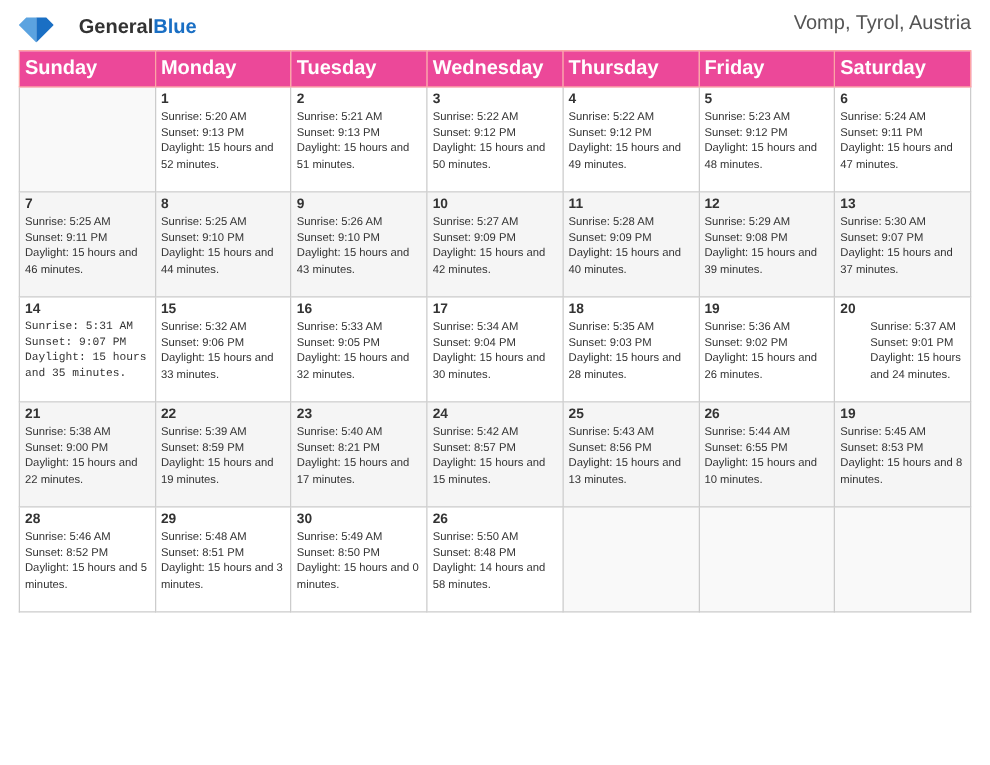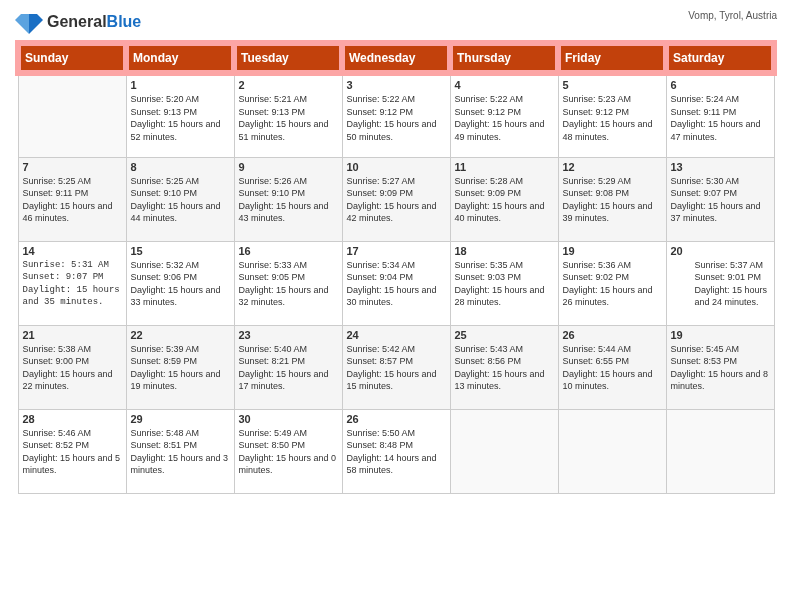--- a/index.html
+++ b/index.html
@@ -16,21 +16,21 @@
     }
     .header-row {
       display: flex;
       justify-content: space-between;
       align-items: flex-start;
       margin-bottom: 6px;
     }
     .logo {
       display: flex;
       align-items: center;
-      gap: 4px;
+      gap: 20px;
     }
     .logo-text-general {
       font-size: 16px;
       font-weight: bold;
       color: #333;
     }
     .logo-text-blue {
       font-size: 16px;
       font-weight: bold;
       color: #1a6fc4;
@@ -42,36 +42,36 @@
     .title-block {
       text-align: right;
     }
     .month-year {
       font-size: 32px;
       font-weight: bold;
       color: #333;
       line-height: 1.1;
     }
     .location {
-      font-size: 10px;
+      font-size: 16px;
       color: #555;
     }
     table {
       width: 100%;
       border-collapse: collapse;
       table-layout: fixed;
     }
     th {
-      background-color: #c2410c;
+      background-color: #ec4899;
       color: white;
-      font-size: 12px;
+      font-size: 16px;
       font-weight: bold;
       padding: 5px 4px;
       text-align: left;
-      border: 6px solid #fca5a5;
+      border: 1px solid #fca5a5;
     }
     td {
       border: 1px solid #ccc;
       vertical-align: top;
       padding: 3px 4px;
       font-size: 9.5px;
       color: #333;
       height: 84px;
       background: #fff;
     }

